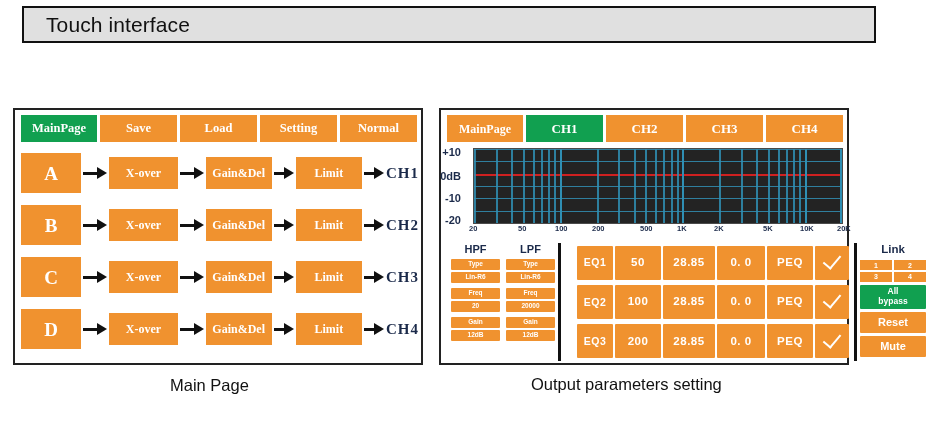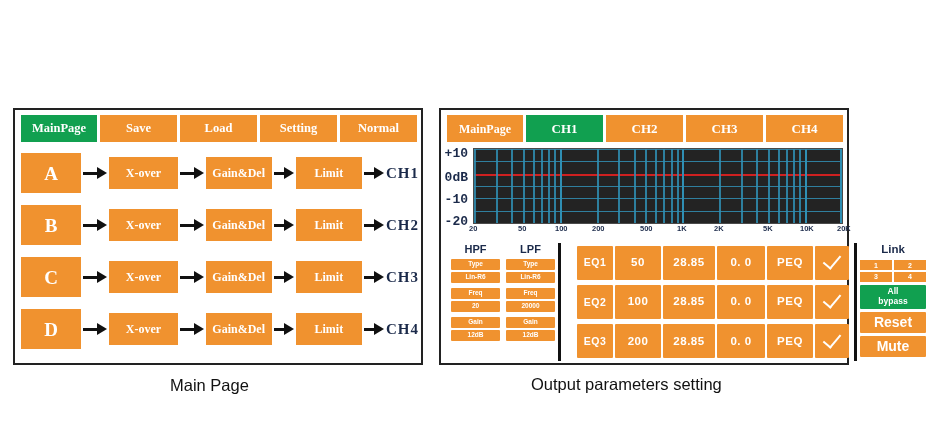--- a/index.html
+++ b/index.html
@@ -109,23 +109,23 @@
 
   
   .graph-wrap {
     position: absolute; left: 6px; top: 36px;
     width: 396px; height: 96px;
   }
   .y-labels {
     position: absolute; left: 0; top: 0; width: 26px; height: 78px;
   }
   .y-labels span {
-    position: absolute; right: 5px;
-    font-family: Liberation Mono, monospace;
-    font-size: 13px; font-weight: bold; color: #1b2a4a;
+    position: absolute; right: 12px;
+    font-family: Liberation Sans, sans-serif;
+    font-size: 11px; font-weight: bold; color: #1b2a4a;
     white-space: nowrap;
   }
   .plot {
     position: absolute; left: 26px; top: 2px;
     width: 370px; height: 76px;
     background: #232323;
     border: 1px solid #4a4a4a;
     overflow: hidden;
   }
   .hline { position: absolute; left: 0; width: 100%; height: 1px; background: #2f7f9e; }
@@ -206,40 +206,43 @@
   .linkcol .lk-head {
     height: 15px; text-align: center;
     font-size: 11.5px; font-weight: bold; color: #1b2a4a;
   }
   .lk-nums { display: flex; flex-direction: column; gap: 1.5px; padding-top: 2px; }
   .lk-nums .lk-r { display: flex; gap: 2px; }
   .lk-nums .ob { flex: 1; height: 10px; font-size: 7px; font-family: "Liberation Sans", sans-serif; }
   .lk-btn {
     margin-top: 3px; height: 21px;
     font-family: "Liberation Sans", sans-serif;
-    font-size: 14px; border-radius: 1px;
+    font-size: 11px; border-radius: 1px;
     flex-direction: column;
   }
   .lk-btn.allby { height: 24px; font-size: 8.5px; line-height: 1.1; }
 
   
   .caption {
     position: absolute;
     font-size: 16.5px; color: #111;
     font-family: "Liberation Sans", sans-serif;
     white-space: nowrap;
   }
   #cap-left  { left: 170px; top: 376px; }
   #cap-right { left: 531px; top: 375px; }
 </style>
 </head>
 <body>
 
 <div id="root">
 
+  <div class="title-bar">
+    <span class="title-text">Touch interface</span>
+  </div>
 
   <div class="panel" id="panel-left">
 
     <div class="lnav">
       <div class="ob first green">MainPage</div>
       <div class="ob">Save</div>
       <div class="ob">Load</div>
       <div class="ob">Setting</div>
       <div class="ob">Normal</div>
     </div>

